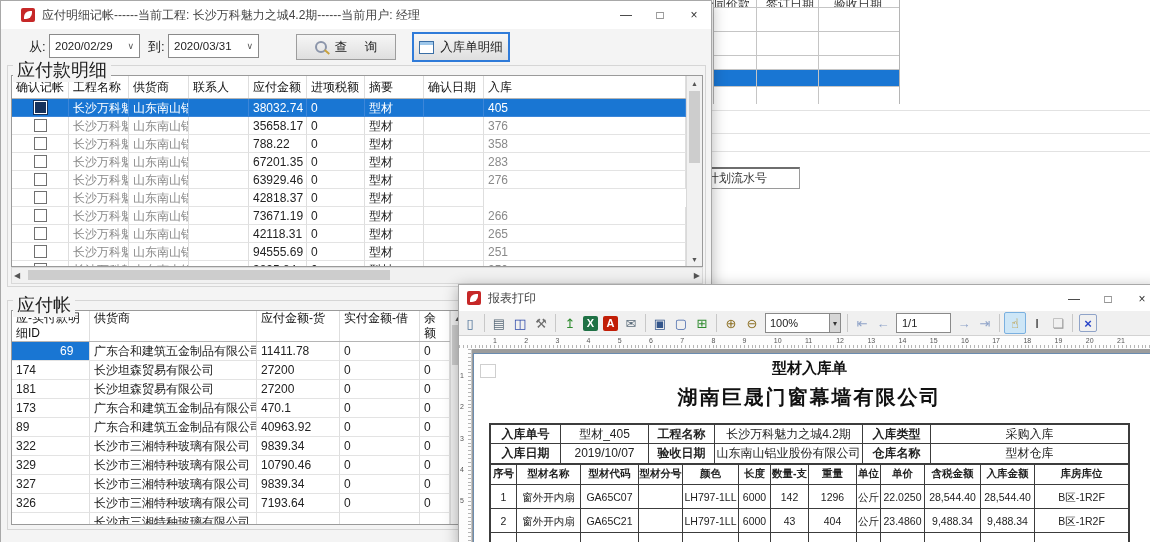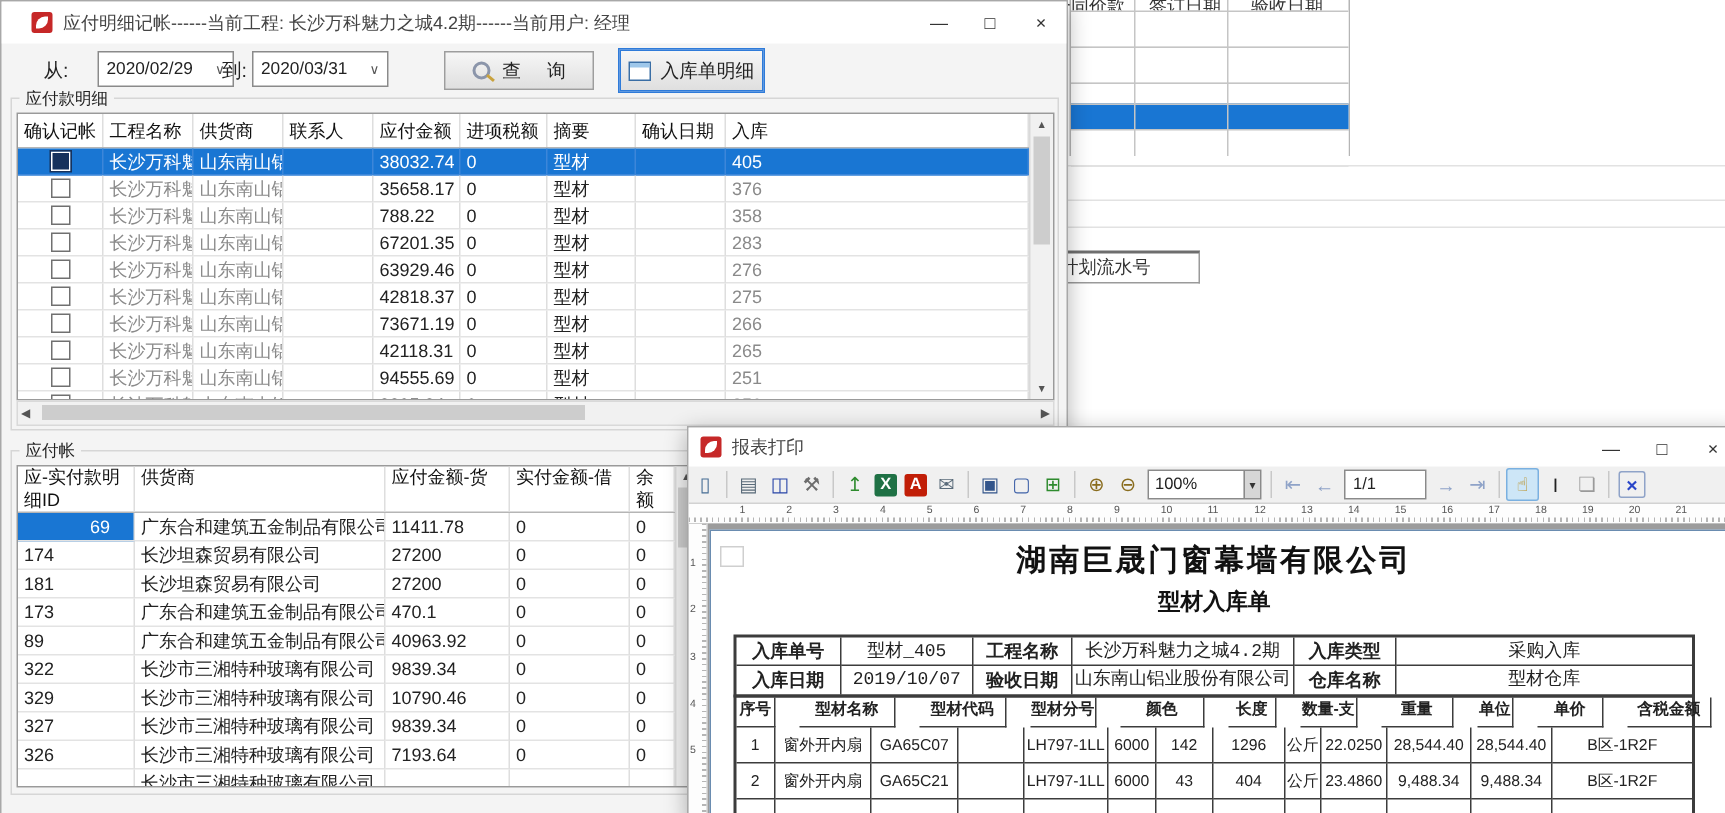--- a/index.html
+++ b/index.html
@@ -36,21 +36,21 @@
   .combo .arr{margin-left:auto;padding:0 5px;color:#555;font-size:9px;}
   .btn{position:absolute;background:linear-gradient(#f6f6f6,#dfdfdf);border:1px solid #9d9d9d;
        display:flex;align-items:center;justify-content:center;font-size:12.5px;color:#222;}
   #query-btn{left:295px;top:33px;width:98px;height:24px;}
   .mag{width:8px;height:8px;border:2px solid #8b95aa;border-radius:50%;position:relative;margin-right:8px;flex:none;}
   .mag:after{content:"";position:absolute;width:6px;height:2px;background:#c9a23d;right:-5px;bottom:-2px;transform:rotate(40deg);}
   #inbound-btn{left:412px;top:32px;width:94px;height:26px;border:1px solid #2f7bd9;outline:1px solid #2f7bd9;}
   .winicon{width:13px;height:11px;border:1px solid #3a6ea5;background:#fff;margin-right:6px;position:relative;flex:none;}
   .winicon:before{content:"";position:absolute;left:0;top:0;right:0;height:3px;background:#9ec7ea;}
   .groupbox{position:absolute;border:1px solid #d6d6d6;}
-  .grouplabel{position:absolute;background:#f4f4f4;padding:0 4px;font-size:11px;color:#222;z-index:3;}
+  .grouplabel{position:absolute;background:#f4f4f4;padding:0 4px;font-size:18px;color:#222;z-index:3;}
   
   #t1{position:absolute;left:10px;top:74px;width:690px;height:190px;background:#fff;border:1px solid #9a9a9a;display:flex;overflow:hidden;}
   #t1-main{flex:1;overflow:hidden;}
   #t1-head,.t1-row{display:grid;grid-template-columns:57px 60px 60px 60px 58px 58px 59px 60px minmax(0,1fr);}
   #t1-head{height:22px;border-bottom:1px solid #b5b5b5;}
   #t1-head .cell{line-height:22px;color:#111;}
   .t1-row{height:18px;}
   .cell{border-right:1px solid #dedede;padding:0 4px;line-height:18px;font-size:12px;white-space:nowrap;overflow:hidden;}
   .t1-row .cell{border-bottom:1px solid #e3e3e3;}
   .c-gray{color:#8a8a8a;}
@@ -106,29 +106,29 @@
   #page{position:absolute;left:14px;top:4px;width:830px;height:400px;background:#fff;border:1px solid #6a8cb0;}
   #corner{position:absolute;left:6px;top:10px;width:14px;height:12px;border:1px solid #cfcfcf;}
   #rcontent{position:absolute;left:15px;top:0;width:641px;}
   #company{margin-top:6px;text-align:center;font-size:20px;font-weight:bold;letter-spacing:2px;color:#111;}
   #doctitle{margin-top:5px;text-align:center;font-size:15px;font-weight:bold;color:#111;}
   #infotable{margin-top:12px;border:2px solid #3c3c3c;}
   .inforow{display:grid;grid-template-columns:70px 88px 66px 148px 68px minmax(0,1fr);height:19px;}
   .inforow .rcell{line-height:19px;}
   #dtable{border:2px solid #3c3c3c;margin-top:-2px;}
   .dhead,.drow{display:grid;grid-template-columns:26px 64px 58px 44px 56px 32px 38px 48px 24px 44px 56px 54px minmax(0,1fr);}
-  .dhead{height:20px;gap:16px;}
+  .dhead{height:20px;}
   .dhead .rcell{line-height:16px;font-weight:bold;}
   .drow{height:24px;}
   .drow .rcell{line-height:24px;}
   .rcell{border-right:1px solid #3c3c3c;border-bottom:1px solid #3c3c3c;text-align:center;font-size:10.5px;
          white-space:nowrap;overflow:hidden;}
   .rcell:last-child{border-right:none;}
   .ilab{font-weight:bold;font-size:12px;}
-  .ival{font-size:12px;font-family:Liberation Mono, monospace;}
+  .ival{font-size:12px;}
   .inforow:last-child .rcell{border-bottom:none;}
 </style>
 </head>
 <body>
 
 <div class="stage">
 
   <div class="bglayer">
     <div id="bgtable">
       <div id="bg-heads">
@@ -157,21 +157,21 @@
       <span class="appicon"></span>
       <span class="wtitle">应付明细记帐------当前工程: 长沙万科魅力之城4.2期------当前用户: 经理</span>
       <span class="winbtns">
         <span class="winbtn">—</span>
         <span class="winbtn">□</span>
         <span class="winbtn">×</span>
       </span>
     </div>
 
     <span class="flabel" style="left:28px;top:37px">从:</span>
-    <div class="combo" style="left:64px;top:33px;width:84px">
+    <div class="combo" style="left:48px;top:33px;width:84px">
       <span>2020/02/29</span>
       <span class="arr">∨</span>
     </div>
     <span class="flabel" style="left:147px;top:37px">到:</span>
     <div class="combo" style="left:167px;top:33px;width:84px">
       <span>2020/03/31</span>
       <span class="arr">∨</span>
     </div>
     <div class="btn" id="inbound-btn">
       <span class="winicon"></span>
@@ -268,21 +268,20 @@
               <div class="cell cbcell">
                 <span class="cbbox"></span>
               </div>
               <div class="cell c-gray">长沙万科魅力...</div>
               <div class="cell c-gray">山东南山铝业...</div>
               <div class="cell"></div>
               <div class="cell">42818.37</div>
               <div class="cell">0</div>
               <div class="cell">型材</div>
               <div class="cell"></div>
-              <div class="cell c-gray">275</div>
             </div>
             <div class="t1-row">
               <div class="cell cbcell">
                 <span class="cbbox"></span>
               </div>
               <div class="cell c-gray">长沙万科魅力...</div>
               <div class="cell c-gray">山东南山铝业...</div>
               <div class="cell"></div>
               <div class="cell">73671.19</div>
               <div class="cell">0</div>
@@ -507,22 +506,22 @@
       <div id="vruler">
           <span class="vrl" style="top: 23.2px;">1</span>
           <span class="vrl" style="top: 54.4px;">2</span>
           <span class="vrl" style="top: 85.6px;">3</span>
           <span class="vrl" style="top: 116.8px;">4</span>
           <span class="vrl" style="top: 148px;">5</span>
         </div>
       <div id="page">
         <div id="corner"></div>
         <div id="rcontent">
+          <div id="doctitle">型材入库单</div>
           <div id="company">湖南巨晟门窗幕墙有限公司</div>
-          <div id="doctitle">型材入库单</div>
           <div id="infotable">
               <div class="inforow">
                 <div class="rcell ilab">入库单号</div>
                 <div class="rcell ival">型材_405</div>
                 <div class="rcell ilab">工程名称</div>
                 <div class="rcell ival">长沙万科魅力之城4.2期</div>
                 <div class="rcell ilab">入库类型</div>
                 <div class="rcell ival">采购入库</div>
               </div>
               <div class="inforow">

